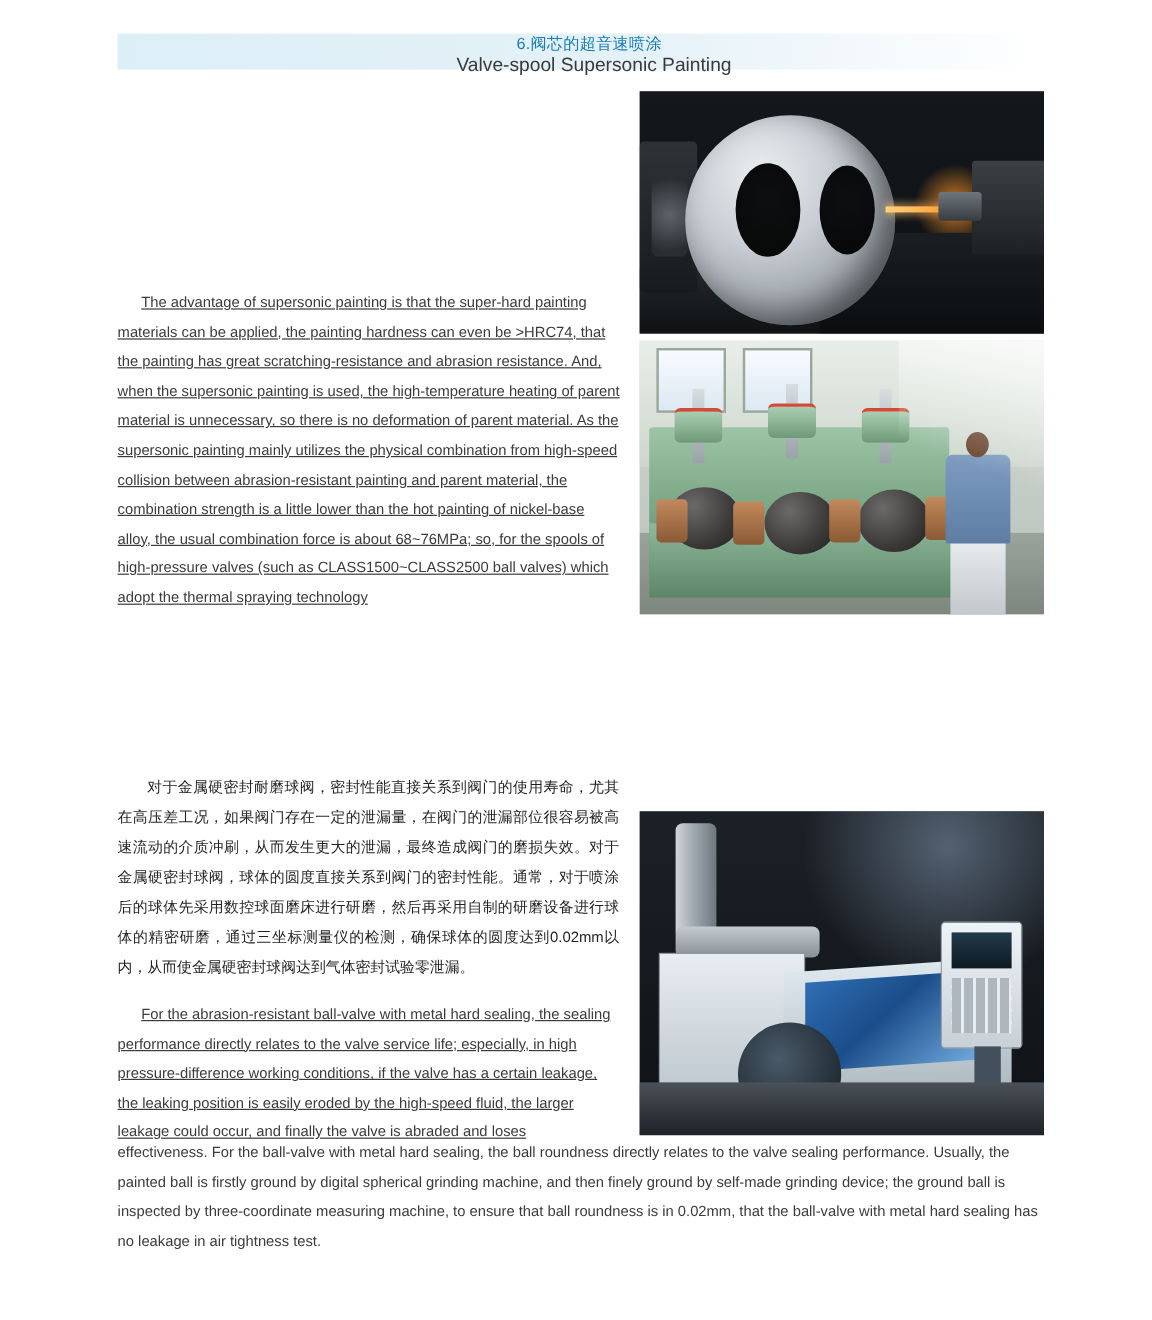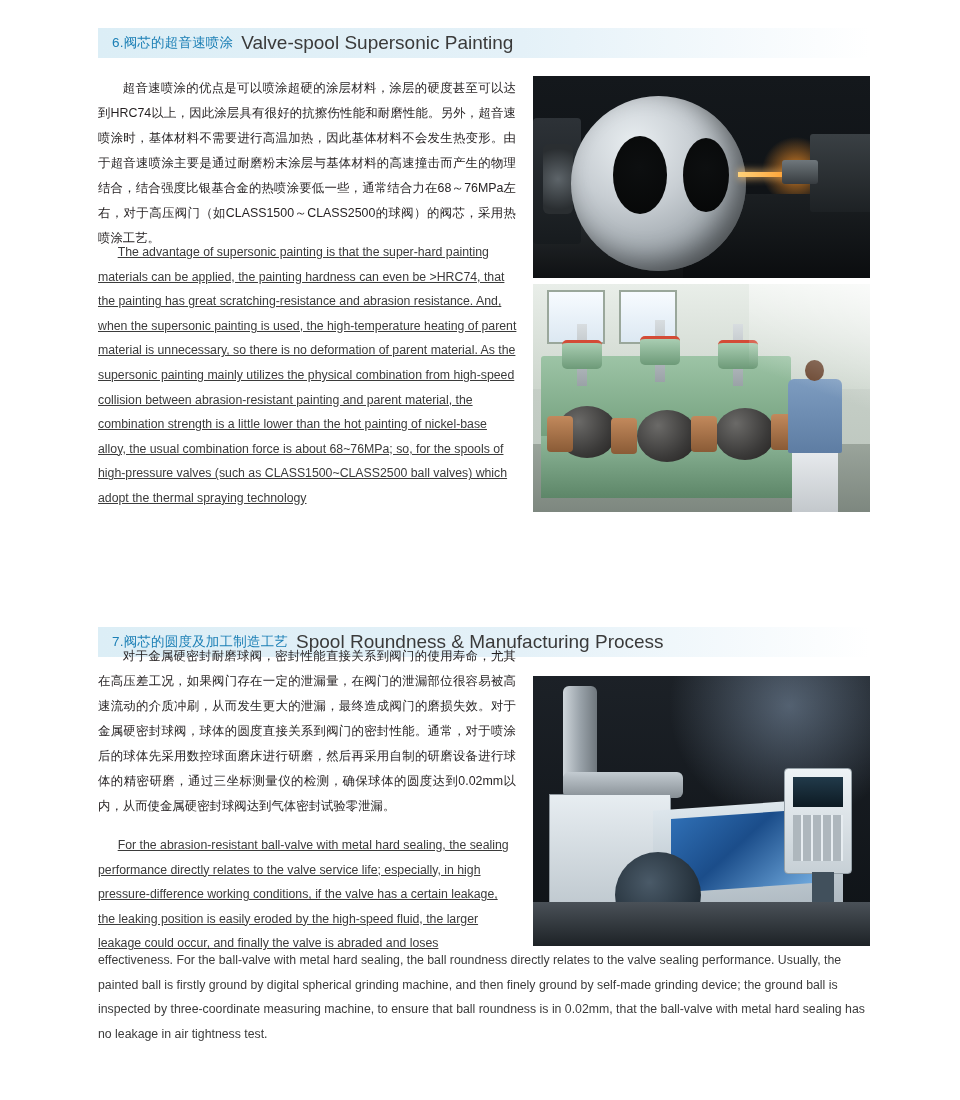--- a/index.html
+++ b/index.html
@@ -26,29 +26,30 @@
   .section-bar {
     position: absolute;
     left: 98px;
     width: 772px;
     height: 30px;
     background: linear-gradient(to right, #dceef6 0%, #e4f1f8 55%, #ffffff 100%);
     display: flex;
     align-items: center;
     padding-left: 14px;
     box-sizing: border-box;
+    flex-direction: column;
   }
   .section-bar .cn {
     font-size: 13.5px;
     color: #1b7fb5;
     letter-spacing: 0.2px;
     white-space: nowrap;
   }
   .section-bar .en {
-    font-size: 19px;
+    font-size: 16px;
     color: #3a3a3a;
     margin-left: 8px;
     white-space: nowrap;
   }
 
   
   .cn-para {
     position: absolute;
     font-size: 12.4px;
     line-height: 25px;
@@ -269,21 +270,20 @@
 </head>
 <body>
 
 <div class="page">
 
   <div class="section-bar" style="top:28px;">
     <span class="cn">6.阀芯的超音速喷涂</span>
     <span class="en">Valve-spool Supersonic Painting</span>
   </div>
 
-  <div class="cn-para indent" style="left:98px; top:76px; width:418px;">超音速喷涂的优点是可以喷涂超硬的涂层材料，涂层的硬度甚至可以达到HRC74以上，因此涂层具有很好的抗擦伤性能和耐磨性能。另外，超音速喷涂时，基体材料不需要进行高温加热，因此基体材料不会发生热变形。由于超音速喷涂主要是通过耐磨粉末涂层与基体材料的高速撞击而产生的物理结合，结合强度比银基合金的热喷涂要低一些，通常结合力在68～76MPa左右，对于高压阀门（如CLASS1500～CLASS2500的球阀）的阀芯，采用热喷涂工艺。</div>
 
   <div class="en-para indent-en" style="left:98px; top:240px; width:420px;">The advantage of supersonic painting is that the super-hard painting materials can be applied, the painting hardness can even be &gt;HRC74, that the painting has great scratching-resistance and abrasion resistance. And, when the supersonic painting is used, the high-temperature heating of parent material is unnecessary, so there is no deformation of parent material. As the supersonic painting mainly utilizes the physical combination from high-speed collision between abrasion-resistant painting and parent material, the combination strength is a little lower than the hot painting of nickel-base alloy, the usual combination force is about 68~76MPa; so, for the spools of high-pressure valves (such as CLASS1500~CLASS2500 ball valves) which adopt the thermal spraying technology</div>
 
   <div class="photo p1" style="left:533px; top:76px; width:337px; height:202px;">
     <div class="bench"></div>
     <div class="bench2"></div>
     <div class="chuck"></div>
     <div class="ball"></div>
     <div class="bore1"></div>
     <div class="bore2"></div>
@@ -312,24 +312,20 @@
     <div class="ring" style="left:14px; top:132px;"></div>
     <div class="ring" style="left:78px; top:134px;"></div>
     <div class="ring" style="left:158px; top:132px;"></div>
     <div class="ring" style="left:238px; top:130px;"></div>
     <div class="worker-legs"></div>
     <div class="worker-body"></div>
     <div class="worker-head"></div>
     <div class="glare"></div>
   </div>
 
-  <div class="section-bar" style="top:627px;">
-    <span class="cn">7.阀芯的圆度及加工制造工艺</span>
-    <span class="en">Spool Roundness &amp; Manufacturing Process</span>
-  </div>
 
   <div class="cn-para indent" style="left:98px; top:644px; width:418px;">对于金属硬密封耐磨球阀，密封性能直接关系到阀门的使用寿命，尤其在高压差工况，如果阀门存在一定的泄漏量，在阀门的泄漏部位很容易被高速流动的介质冲刷，从而发生更大的泄漏，最终造成阀门的磨损失效。对于金属硬密封球阀，球体的圆度直接关系到阀门的密封性能。通常，对于喷涂后的球体先采用数控球面磨床进行研磨，然后再采用自制的研磨设备进行球体的精密研磨，通过三坐标测量仪的检测，确保球体的圆度达到0.02mm以内，从而使金属硬密封球阀达到气体密封试验零泄漏。</div>
 
   <div class="en-para indent-en" style="left:98px; top:833px; width:418px;">For the abrasion-resistant ball-valve with metal hard sealing, the sealing performance directly relates to the valve service life; especially, in high pressure-difference working conditions, if the valve has a certain leakage, the leaking position is easily eroded by the high-speed fluid, the larger leakage could occur, and finally the valve is abraded and loses</div>
 
   <div class="en-para" style="left:98px; top:948px; width:772px;">effectiveness. For the ball-valve with metal hard sealing, the ball roundness directly relates to the valve sealing performance. Usually, the painted ball is firstly ground by digital spherical grinding machine, and then finely ground by self-made grinding device; the ground ball is inspected by three-coordinate measuring machine, to ensure that ball roundness is in 0.02mm, that the ball-valve with metal hard sealing has no leakage in air tightness test.</div>
 
   <div class="photo p3" style="left:533px; top:676px; width:337px; height:270px;">
     <div class="glow"></div>
     <div class="duct"></div>

